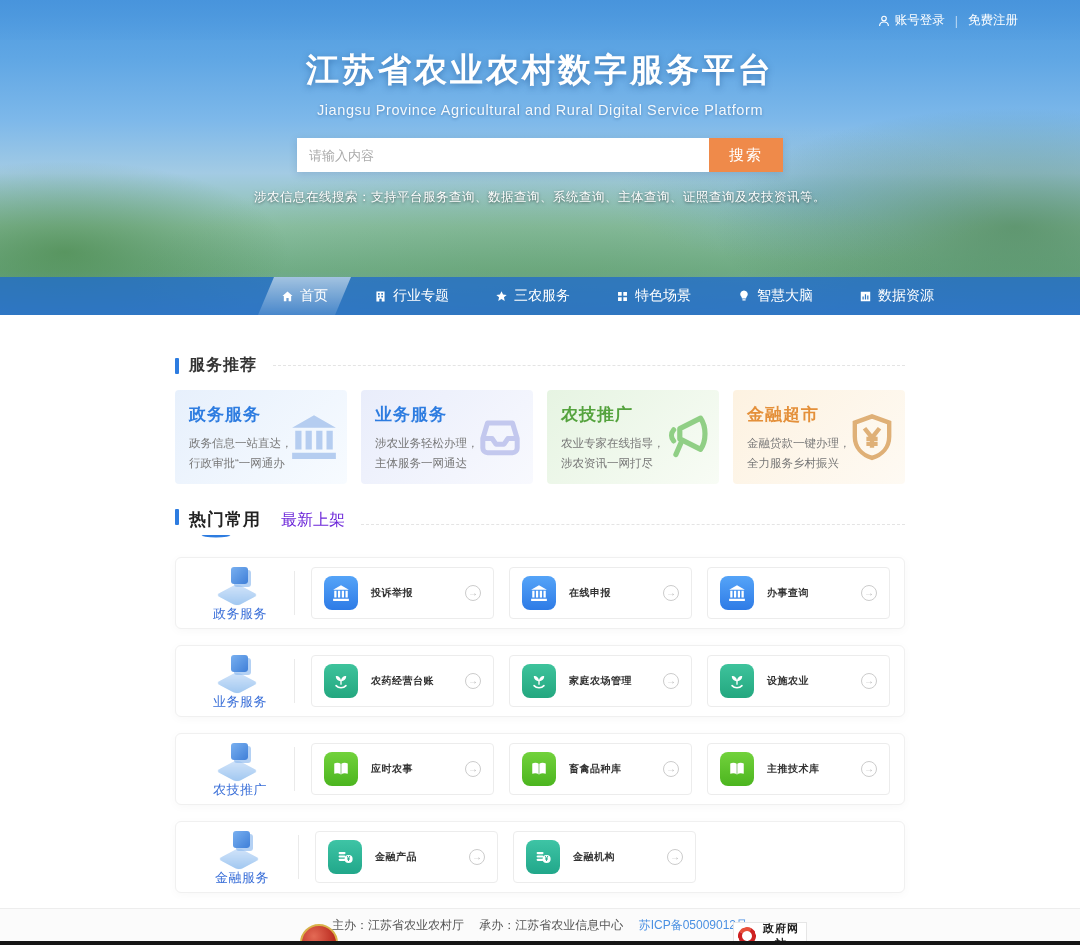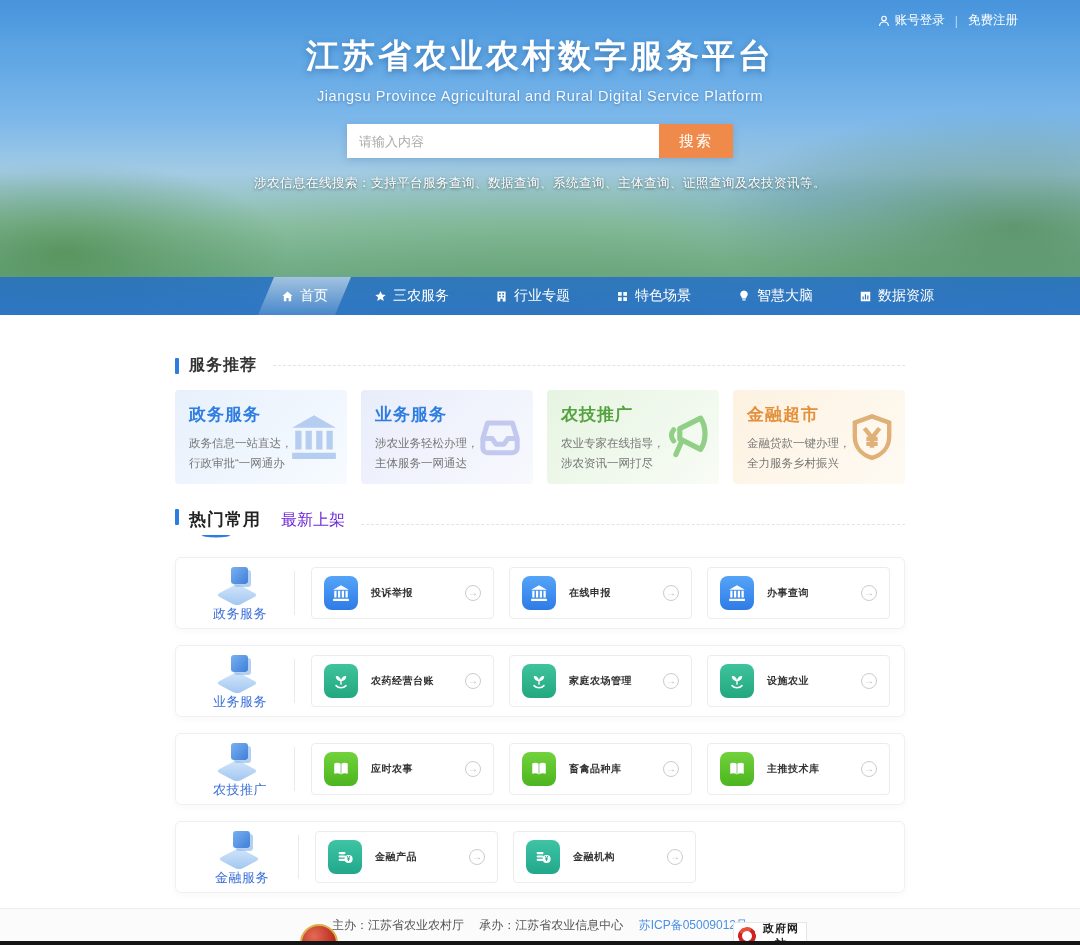--- a/index.html
+++ b/index.html
@@ -29,31 +29,31 @@
     letter-spacing:3px; text-shadow:0 1px 3px rgba(20,70,130,.4);
   }
   .site-url { font-size:11px; margin-top:3px; color:rgba(255,255,255,.92); letter-spacing:.5px; }
   .top-links {
     position:absolute; top:12px; right:62px; display:flex; align-items:center;
     color:#fff; font-size:12.5px; gap:10px;text-align:center;
   }
   .top-links .lk { cursor:pointer; display:flex; align-items:center; gap:4px; }
   .top-links .sep { color:rgba(255,255,255,.6); }
 
-  .hero-content { position:relative; text-align:center; padding-top:34px; }
+  .hero-content { position:relative; text-align:center; padding-top:48px; }
   .hero-title {
     color:#fff; font-size:33px; font-weight:bold; letter-spacing:3px;
     text-shadow:0 2px 6px rgba(25,75,135,.5);
   }
   .hero-sub {
     margin-top:9px; color:rgba(255,255,255,.93); font-size:14.5px; letter-spacing:.6px;
     text-shadow:0 1px 3px rgba(25,75,135,.45);
   }
   .search-wrap {
-    margin:20px auto 0; width:386px; height:34px; display:flex;
+    margin:20px auto 0; width:486px; height:34px; display:flex;
     box-shadow:0 2px 8px rgba(20,60,110,.18);
   }
   .search-input {
     flex:1; border:none; outline:none; padding:0 12px; font-size:13px;
     font-family:"Liberation Sans",sans-serif; color:#333; background:#fff;
   }
   .search-input::placeholder { color:#aaa; }
   .search-btn {
     width:74px; border:none; background:#ef8a4a; color:#fff; font-size:15px;
     cursor:pointer; font-family:"Liberation Sans",sans-serif; letter-spacing:2px;
@@ -217,29 +217,29 @@
   <div class="nav">
     <div class="nav-inner">
       <div class="nav-item active">
         <svg width="13" height="13" viewBox="0 0 16 16" fill="#fff">
             <path d="M8 1.8 14.2 7.4 12.5 7.4 12.5 13.8 9.4 13.8 9.4 9.9 6.6 9.9 6.6 13.8 3.5 13.8 3.5 7.4 1.8 7.4Z"></path>
           </svg>
         <span>首页</span>
       </div>
       <div class="nav-item">
         <svg width="13" height="13" viewBox="0 0 16 16" fill="#fff">
+            <path fill-rule="evenodd" d="M3 1.8H13V14.2H3ZM5 3.8H7V5.8H5ZM9 3.8H11V5.8H9ZM5 7.2H7V9.2H5ZM9 7.2H11V9.2H9ZM6.5 10.8H9.5V14.2H6.5Z"></path>
+          </svg>
+        <span>行业专题</span>
+      </div>
+      <div class="nav-item">
+        <svg width="13" height="13" viewBox="0 0 16 16" fill="#fff">
             <path d="M8 1.4 9.9 5.6 14.4 6 11 9 12 13.5 8 11.1 4 13.5 5 9 1.6 6 6.1 5.6Z"></path>
           </svg>
         <span>三农服务</span>
-      </div>
-      <div class="nav-item">
-        <svg width="13" height="13" viewBox="0 0 16 16" fill="#fff">
-            <path fill-rule="evenodd" d="M3 1.8H13V14.2H3ZM5 3.8H7V5.8H5ZM9 3.8H11V5.8H9ZM5 7.2H7V9.2H5ZM9 7.2H11V9.2H9ZM6.5 10.8H9.5V14.2H6.5Z"></path>
-          </svg>
-        <span>行业专题</span>
       </div>
       <div class="nav-item">
         <svg width="13" height="13" viewBox="0 0 16 16" fill="#fff">
             <path d="M2.5 2.5H7V7H2.5ZM9 2.5H13.5V7H9ZM2.5 9H7V13.5H2.5ZM9 9H13.5V13.5H9Z"></path>
           </svg>
         <span>特色场景</span>
       </div>
       <div class="nav-item">
         <svg width="14" height="14" viewBox="0 0 16 16" fill="#fff">
             <path d="M8 1.6a4.3 4.3 0 0 1 2.7 7.7l-.35 1.6H5.65L5.3 9.3A4.3 4.3 0 0 1 8 1.6ZM6.2 11.7h3.6v1.3H6.2Z"></path>

